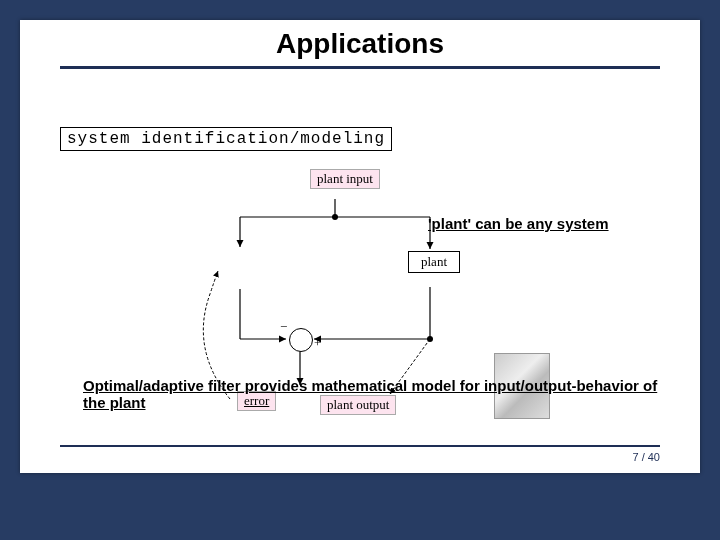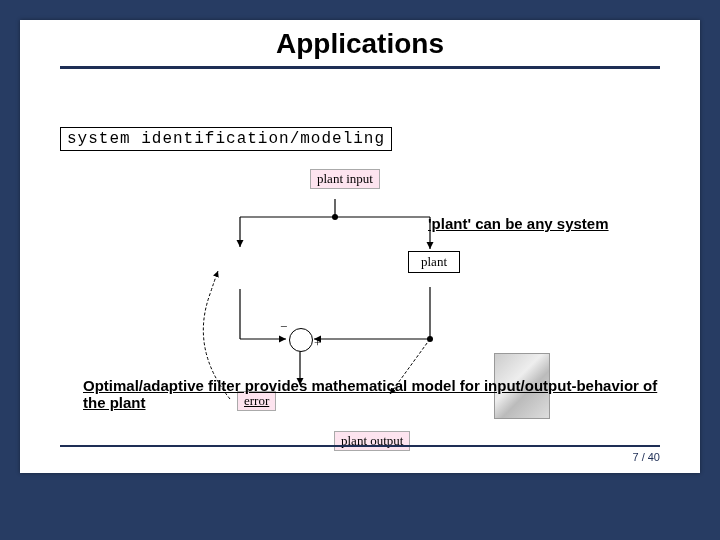--- a/index.html
+++ b/index.html
@@ -204,21 +204,21 @@
       <div class="dot" style="left:152px; top:15px;"></div>
       <div class="dot" style="left:247px; top:137px;"></div>
 
       <div class="block" style="left:228px; top:52px; width:42px; background:#fff;text-align:center;">plant</div>
 
       <div class="summing" style="left:109px; top:129px;"></div>
       <div class="sign" style="left:100px; top:120px;">−</div>
       <div class="sign" style="left:134px; top:136px;">+</div>
 
       <div class="pink-label" style="left:57px; top:192px;text-decoration:underline;">error</div>
-      <div class="pink-label" style="left:154px; top:196px;margin-top:36px;">plant output</div>
+      <div class="pink-label" style="left:140px; top:196px;">plant output</div>
     </div>
 
     <div class="photo"></div>
 
     <div class="summary">Optimal/adaptive filter provides mathematical model for input/output-behavior of the plant</div>
   </div>
 
   <div class="footer">
     <hr class="footer-rule">
     <span class="footer-page">7 / 40</span>

